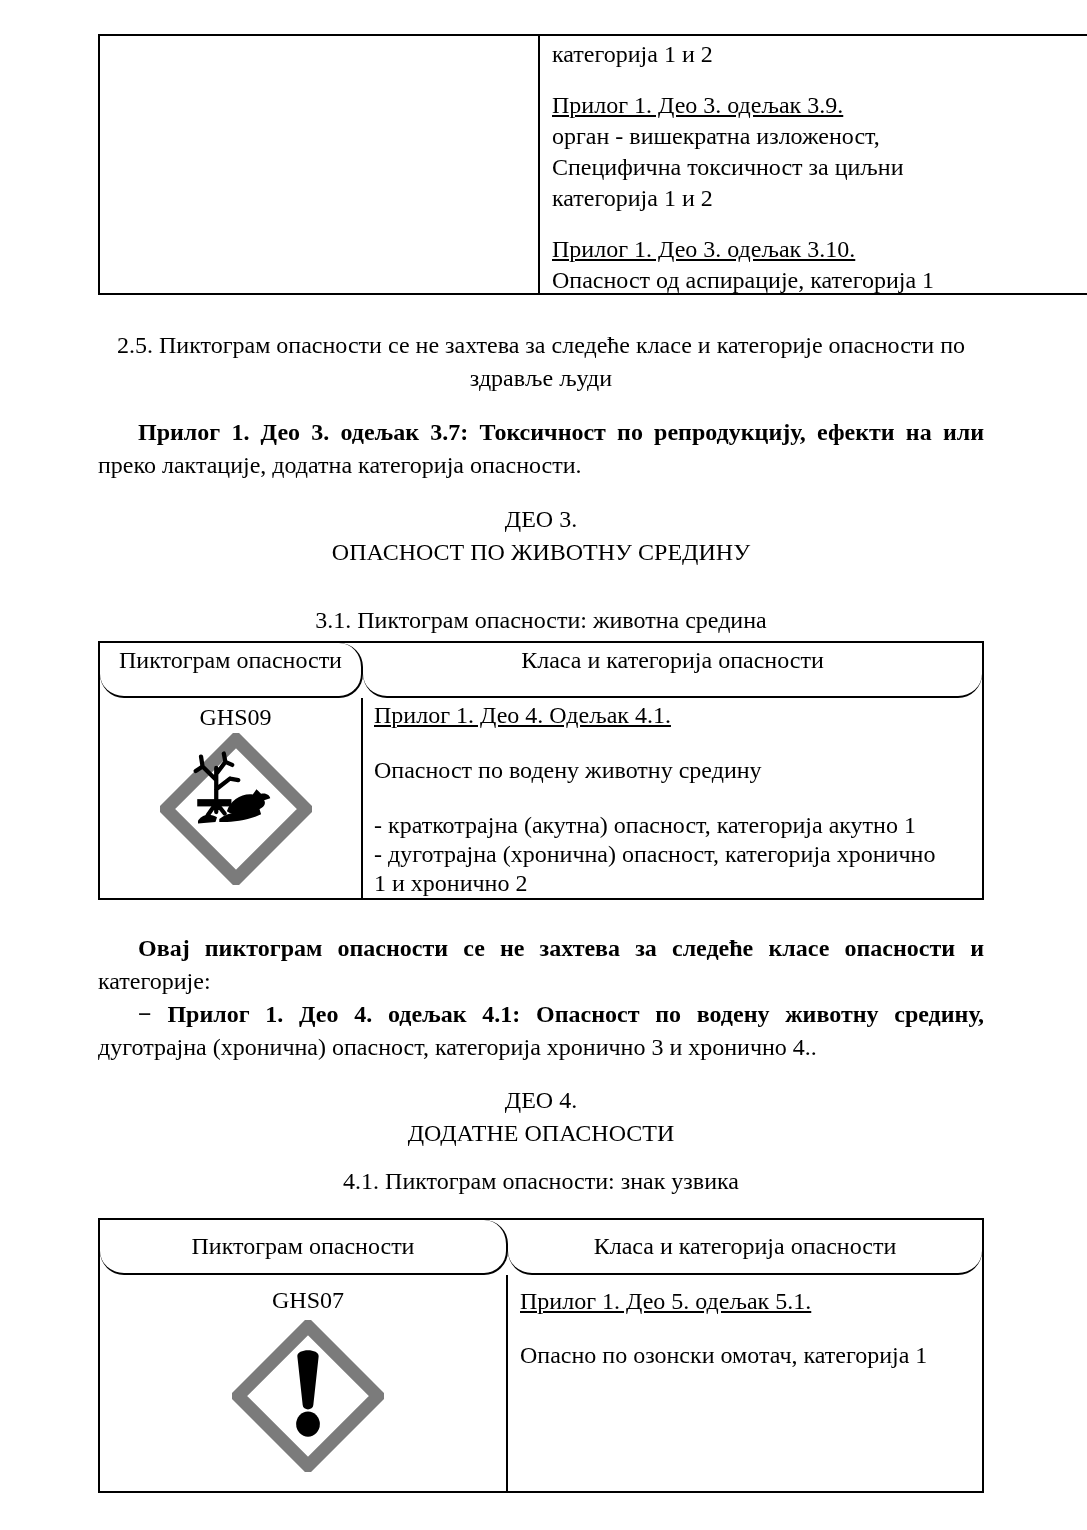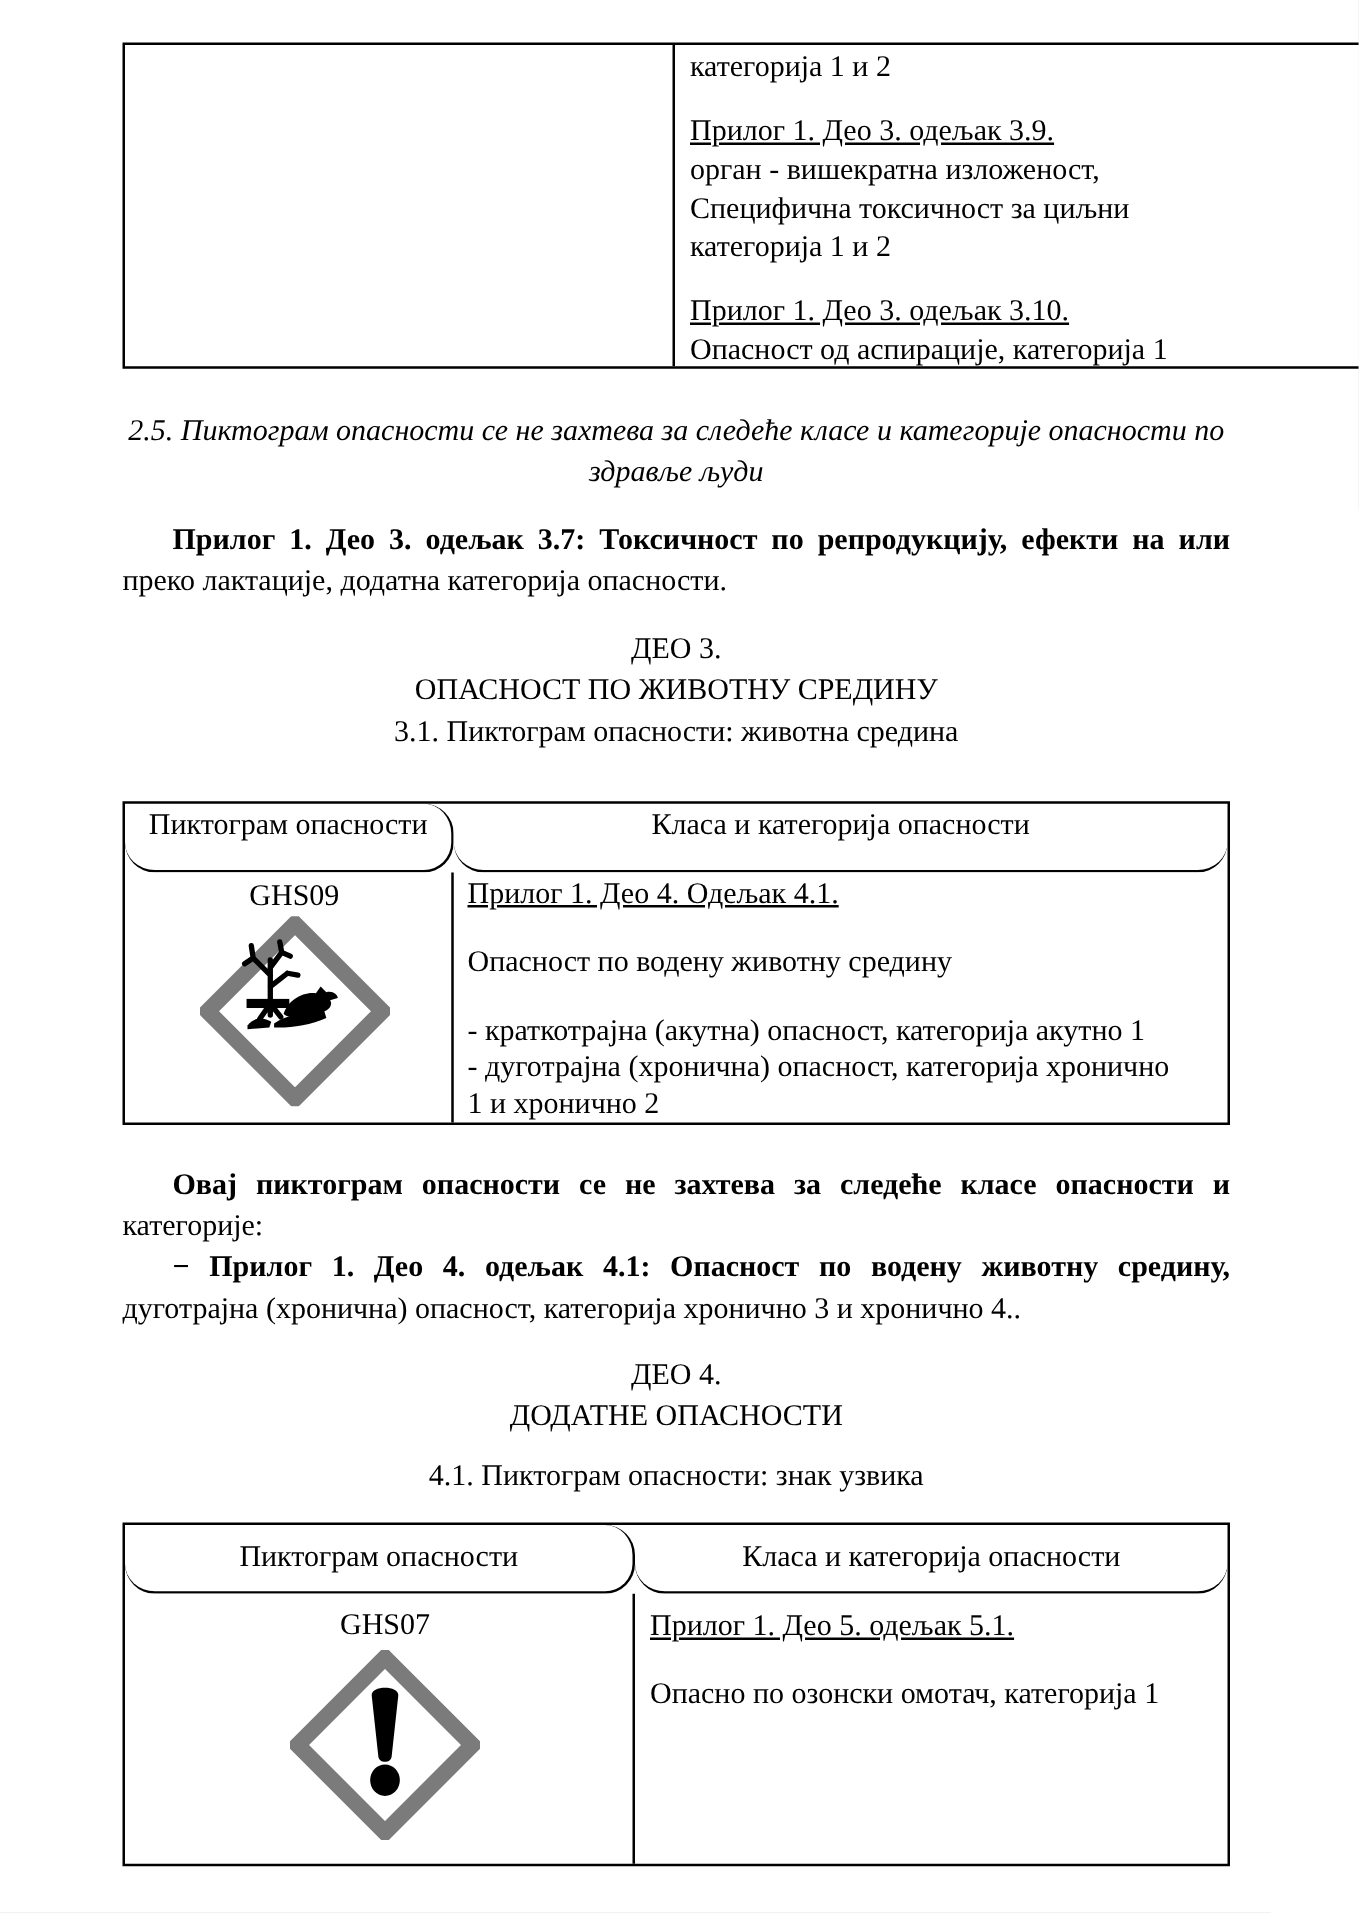--- a/index.html
+++ b/index.html
@@ -41,24 +41,24 @@
   .t2-right { padding:3px 0 0 11px; }
   .t2-right .ln { line-height:29px; }
   .gap26 { height:26px; }
 
   .t3-right { padding:13px 0 0 12px; }
   .t3-right .ln { line-height:27px; }
   .gap27 { height:27px; }
 
   
   .blk { position:absolute; left:98px; width:886px; line-height:33px; }
-  .s25   { top:329px;font-style:italic; }
+  .s25   { top:329px; }
   .p37   { top:416px; }
   .part3 { top:503px; }
-  .s31   { top:570px; }
+  .s31   { top:604px; }
   .pnote { top:932px; }
   .part4 { top:1084px; }
   .s41   { top:1165px; }
   .blk .ln { line-height:33px; }
 </style>
 </head>
 <body>
 
 <div class="page">
 

